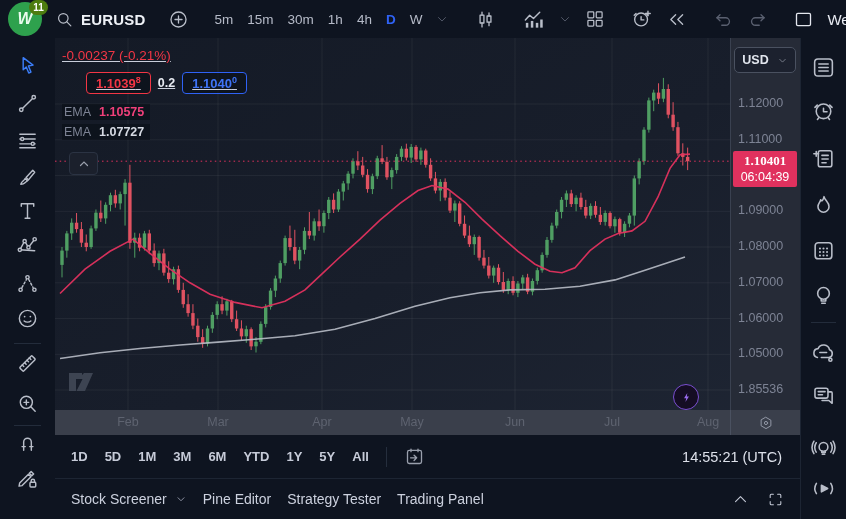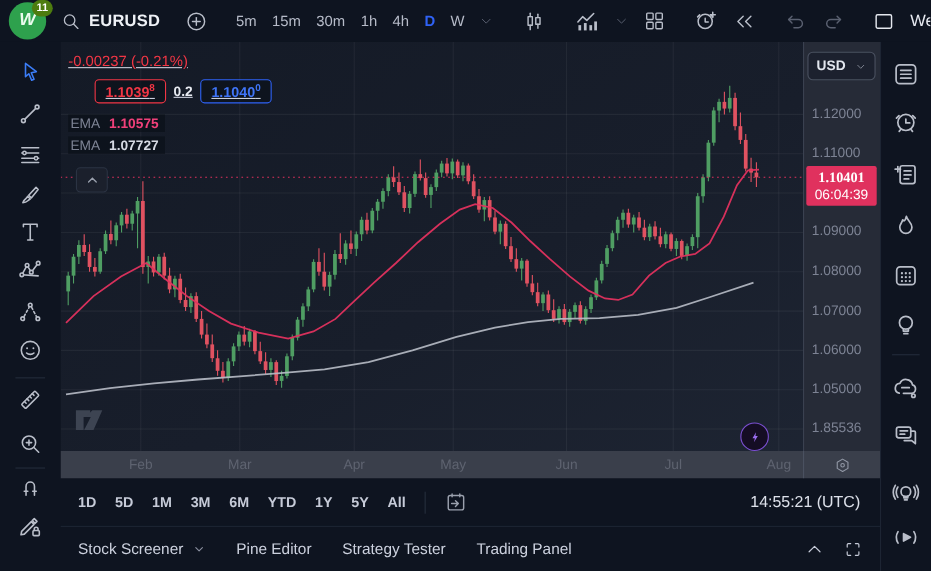--- a/index.html
+++ b/index.html
@@ -737,21 +737,21 @@
             <rect x="4" y="5" width="16" height="15" rx="2"></rect>
             <line x1="8" y1="3.5" x2="8" y2="6.5"></line>
             <line x1="16" y1="3.5" x2="16" y2="6.5"></line>
             <path d="M7.5 13.5 h7 m-3 -3 l3 3 -3 3"></path>
           </svg>
         </span>
       <span id="clock">14:55:21 (UTC)</span>
     </div>
 
     <div id="screener-bar">
-      <span id="tabs-slot" style="display:flex;gap:28px;align-items:center">
+      <span id="tabs-slot" style="display:flex;gap:16px;align-items:center">
           <span class="bottom-tab">
             <span>Stock Screener</span>
             <span class="icon">
               <svg width="12" height="12" viewBox="0 0 24 24" style="stroke:#8b90a0;fill:none;stroke-width:2;stroke-linecap:round">
                 <polyline points="6,9.5 12,15.5 18,9.5"></polyline>
               </svg>
             </span>
           </span>
           <span class="bottom-tab">
             <span>Pine Editor</span>

